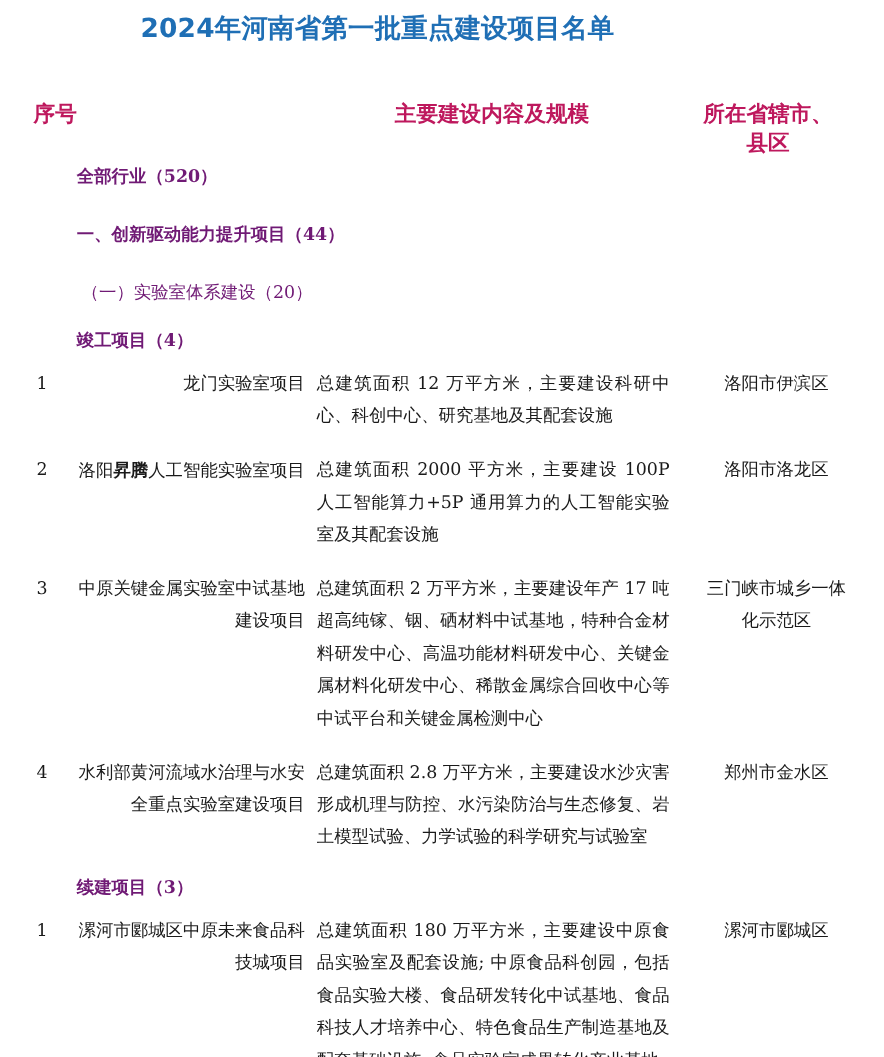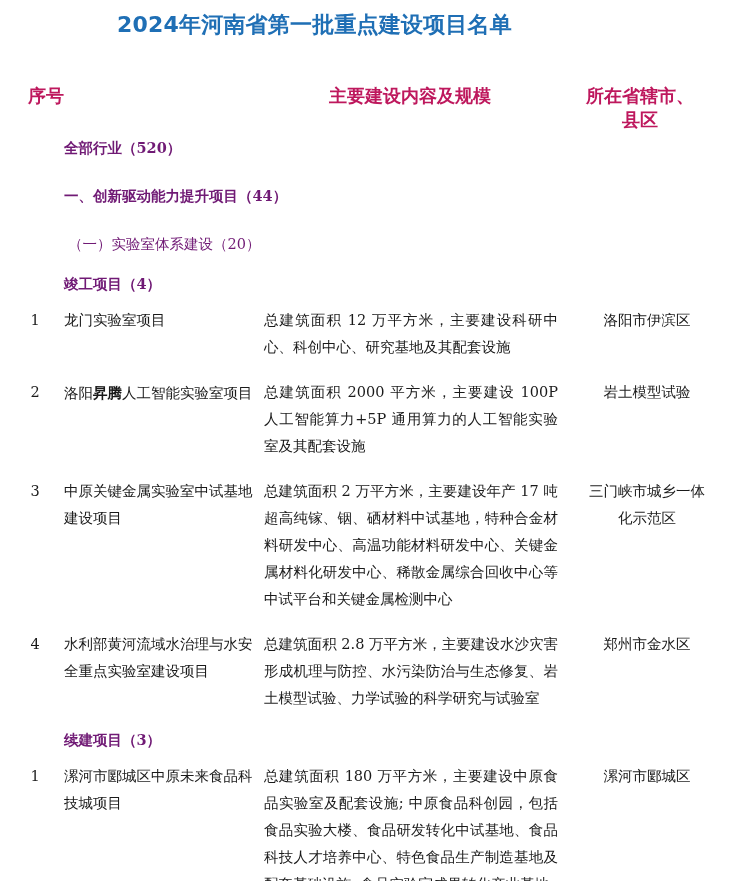--- a/index.html
+++ b/index.html
@@ -115,21 +115,21 @@
     color: #1a1a1a;
   }
   .c-index {
     left: 18px;
     width: 34px;
     text-align: center;
   }
   .c-name {
     left: 64px;
     width: 190px;
-    text-align: left;
+    text-align: right;
     word-break: break-all;
   }
   .c-content {
     left: 264px;
     width: 294px;
     text-align: justify;
     text-align-last: left;
     word-break: break-all;
   }
   .c-region {
@@ -172,21 +172,21 @@
         <div class="row" style="height: 54px;">
           <div class="cell c-index">1</div>
           <div class="cell c-name">龙门实验室项目</div>
           <div class="cell c-content">总建筑面积 12 万平方米，主要建设科研中心、科创中心、研究基地及其配套设施</div>
           <div class="cell c-region">洛阳市伊滨区</div>
         </div>
         <div class="row" style="height: 81px;">
           <div class="cell c-index">2</div>
           <div class="cell c-name"><span>洛阳</span><span class="emph">昇腾</span><span>人工智能实验室项目</span></div>
           <div class="cell c-content">总建筑面积 2000 平方米，主要建设 100P 人工智能算力+5P 通用算力的人工智能实验室及其配套设施</div>
-          <div class="cell c-region">岩土模型试验</div>
+          <div class="cell c-region">洛阳市洛龙区</div>
         </div>
         <div class="row" style="height: 135px;">
           <div class="cell c-index">3</div>
           <div class="cell c-name">中原关键金属实验室中试基地建设项目</div>
           <div class="cell c-content">总建筑面积 2 万平方米，主要建设年产 17 吨超高纯镓、铟、硒材料中试基地，特种合金材料研发中心、高温功能材料研发中心、关键金属材料化研发中心、稀散金属综合回收中心等中试平台和关键金属检测中心</div>
           <div class="cell c-region">三门峡市城乡一体化示范区</div>
         </div>
         <div class="row" style="height: 81px;">
           <div class="cell c-index">4</div>
           <div class="cell c-name">水利部黄河流域水治理与水安全重点实验室建设项目</div>

